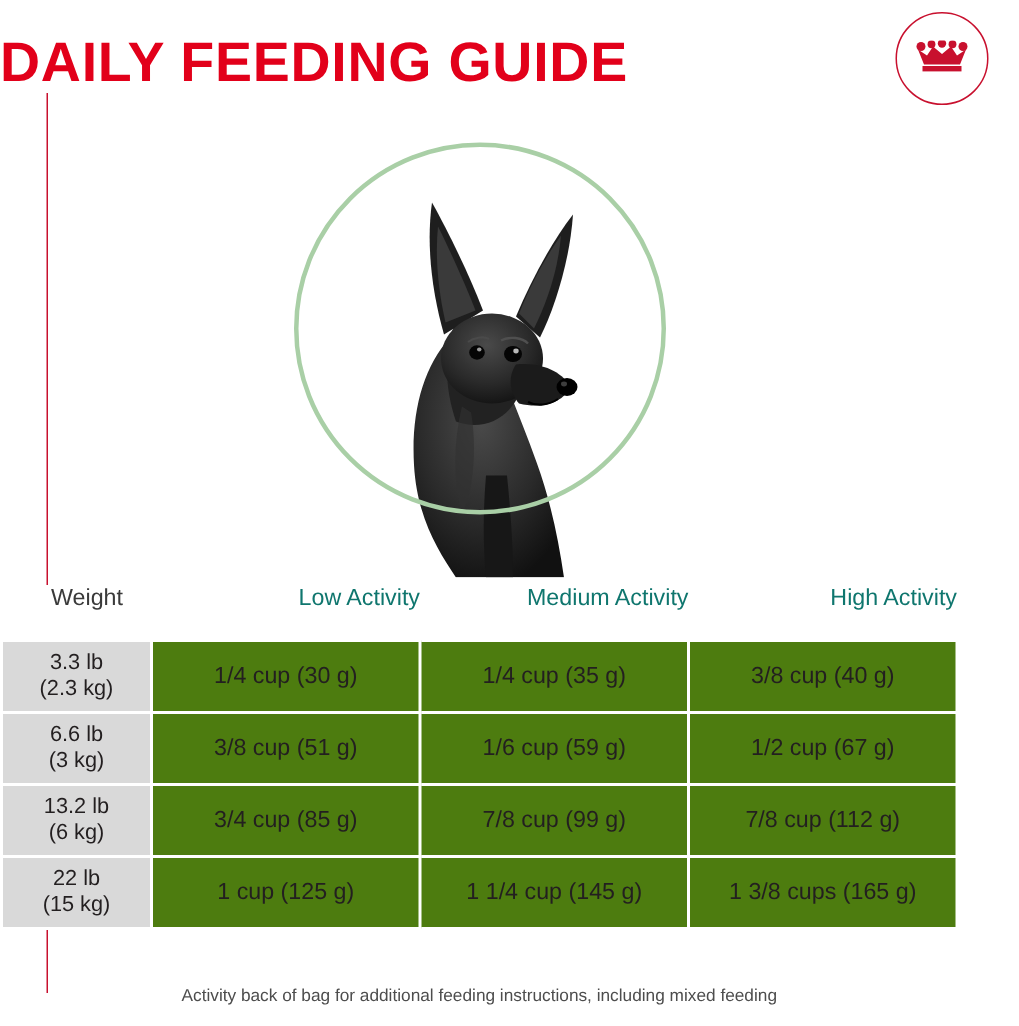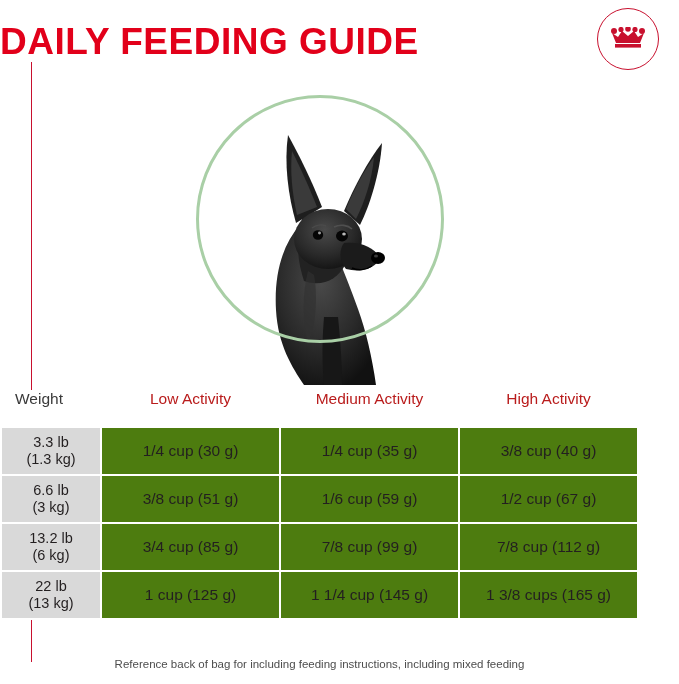--- a/index.html
+++ b/index.html
@@ -90,27 +90,27 @@
     left: 0;
     width: 639px;
     border-collapse: collapse;
     table-layout: fixed;
   }
   .table col.c-weight { width: 100px; }
   .table col.c-act    { width: 179px; }
   .table th {
     font-size: 15.5px;
     font-weight: normal;
-    color: #b91c1c;
+    color: #0f766e;
     padding: 0 0 18px 0;
-    text-align: center;
+    text-align: right;
     background: #ffffff;
   }
   .table th.weight-head {
-    text-align: left;
+    text-align: center;
     padding-left: 14px;
     color: #3a3a3a;
   }
   .table td {
     height: 46px;
     text-align: center;
     font-size: 15.5px;
     color: #231f20;
     border: 2px solid #ffffff;
     padding: 0;
@@ -224,21 +224,21 @@
       <th class="weight-head">Weight</th>
       <th>Low Activity</th>
       <th>Medium Activity</th>
       <th>High Activity</th>
     </tr>
   </thead>
   <tbody>
     <tr>
       <td class="weight-cell">
         <div>3.3 lb</div>
-        <div>(1.3 kg)</div>
+        <div>(2.3 kg)</div>
       </td>
       <td class="value-cell">1/4 cup (30 g)</td>
       <td class="value-cell">1/4 cup (35 g)</td>
       <td class="value-cell">3/8 cup (40 g)</td>
     </tr>
     <tr>
       <td class="weight-cell">
         <div>6.6 lb</div>
         <div>(3 kg)</div>
       </td>
@@ -251,22 +251,22 @@
         <div>13.2 lb</div>
         <div>(6 kg)</div>
       </td>
       <td class="value-cell">3/4 cup (85 g)</td>
       <td class="value-cell">7/8 cup (99 g)</td>
       <td class="value-cell">7/8 cup (112 g)</td>
     </tr>
     <tr>
       <td class="weight-cell">
         <div>22 lb</div>
-        <div>(13 kg)</div>
+        <div>(15 kg)</div>
       </td>
       <td class="value-cell">1 cup (125 g)</td>
       <td class="value-cell">1 1/4 cup (145 g)</td>
       <td class="value-cell">1 3/8 cups (165 g)</td>
     </tr>
   </tbody>
 </table>
 
-<div class="footnote">Reference back of bag for including feeding instructions, including mixed feeding</div>
+<div class="footnote">Activity back of bag for additional feeding instructions, including mixed feeding</div>
 
 </body></html>

